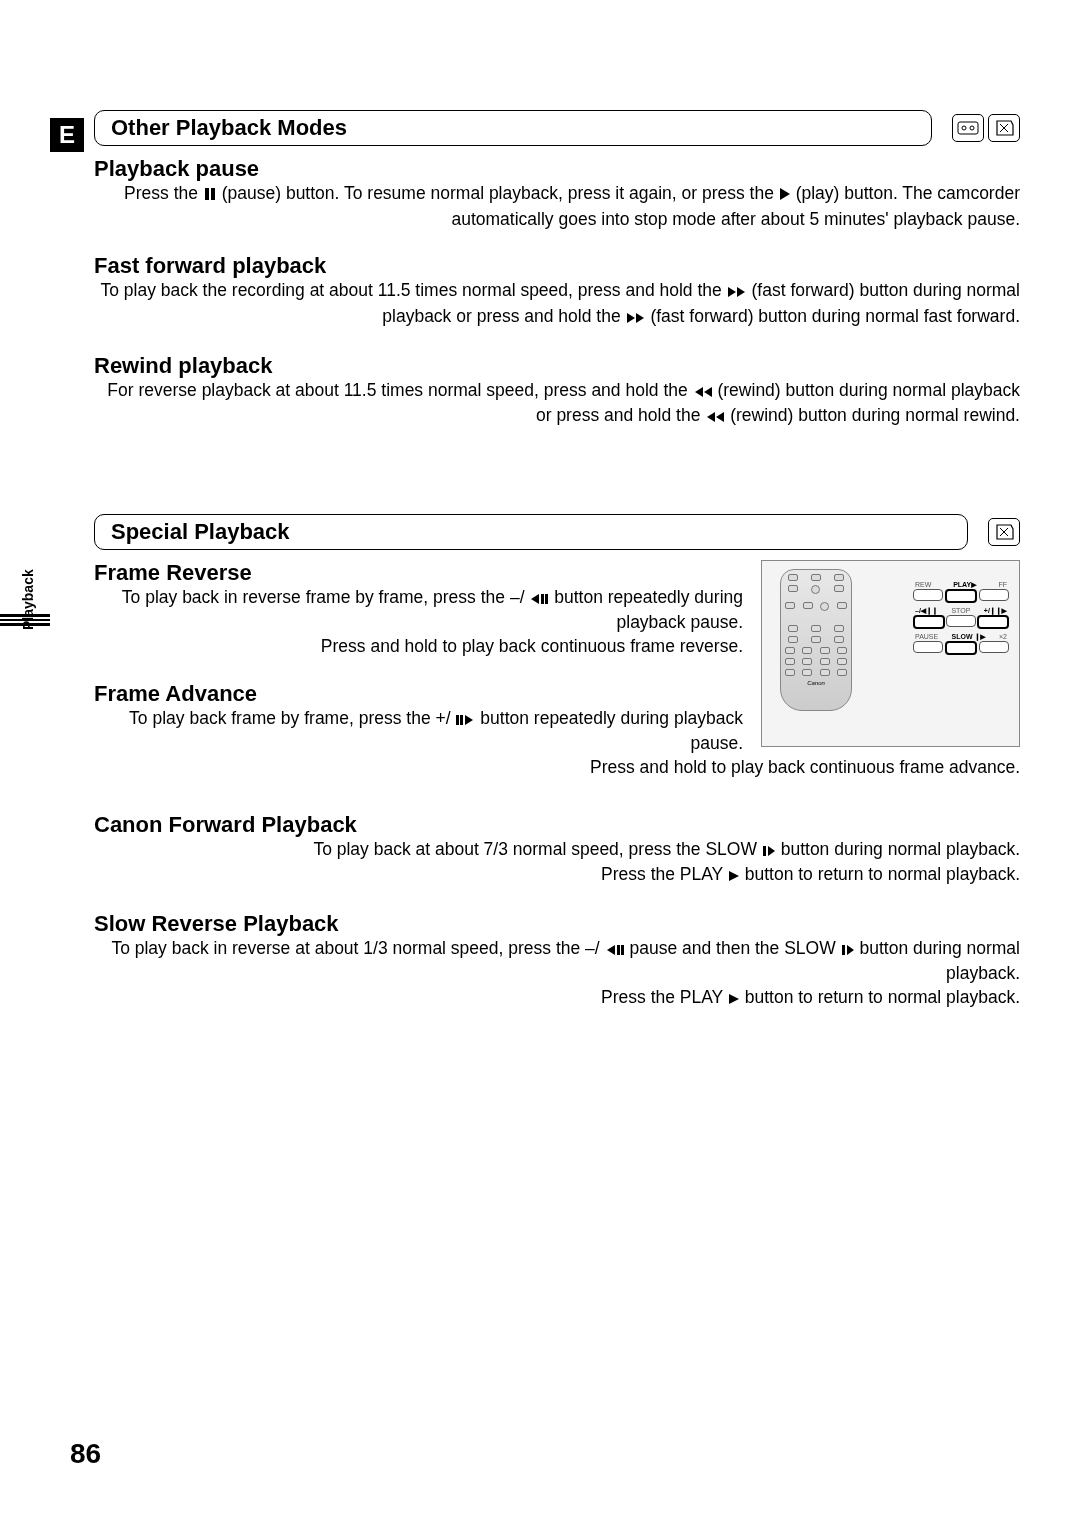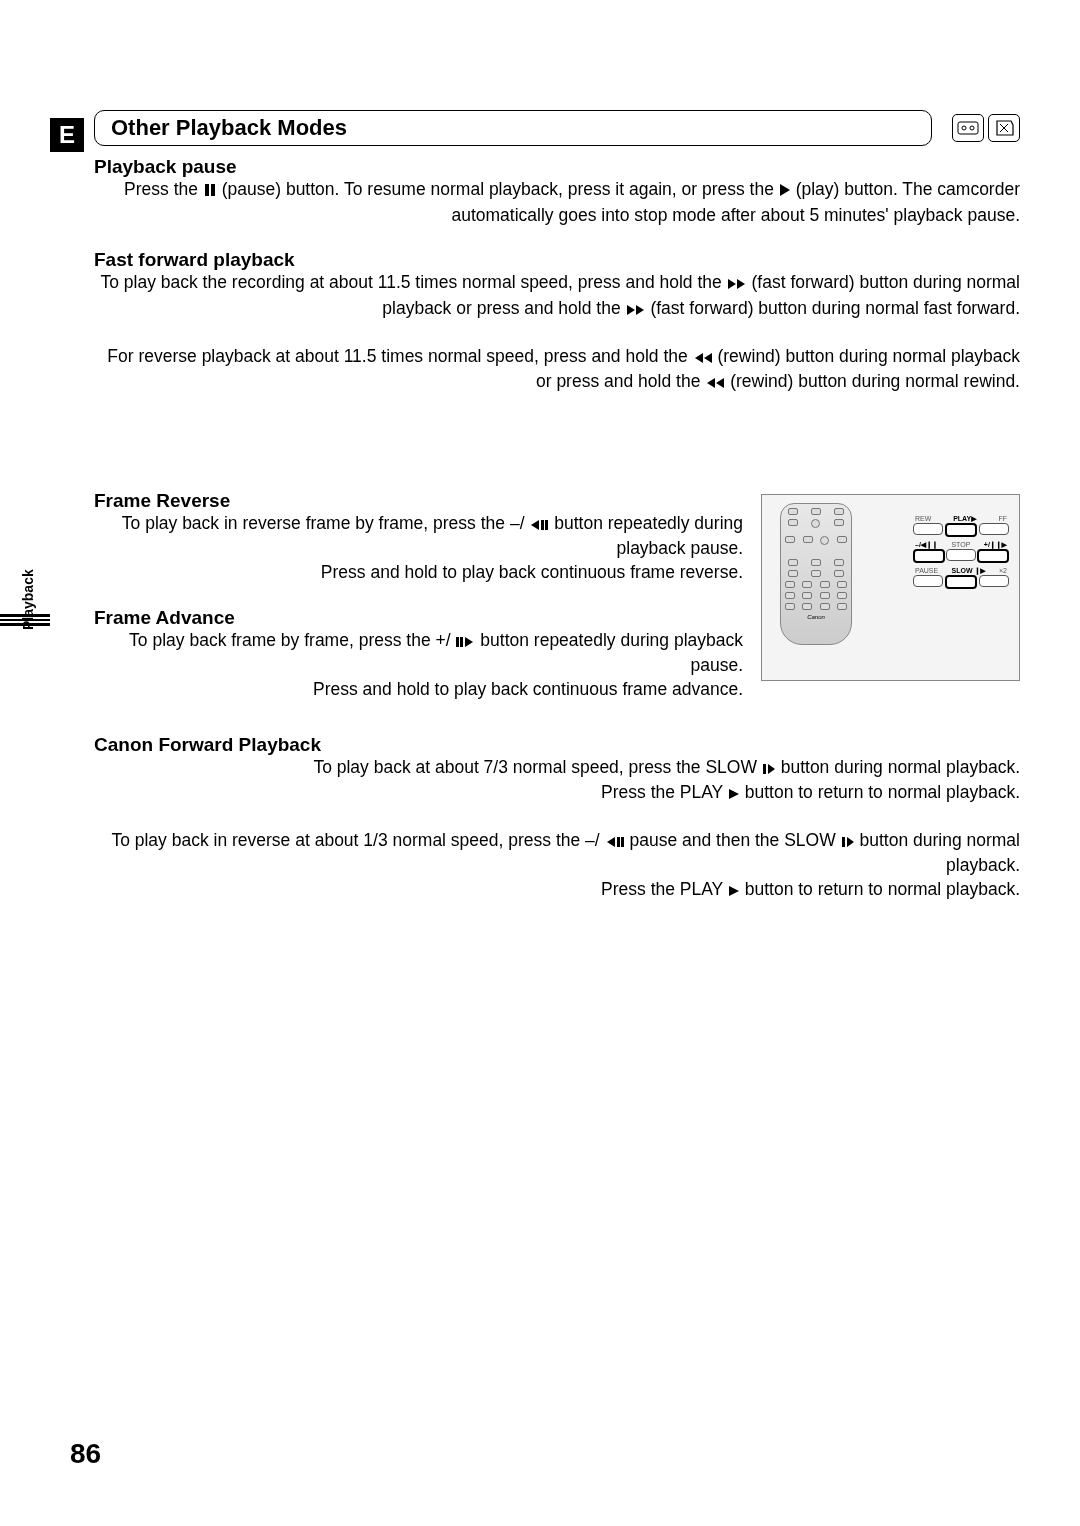--- a/index.html
+++ b/index.html
@@ -59,21 +59,21 @@
     display: flex;
     align-items: center;
     justify-content: center;
   }
   .content-block {
     margin-left: 44px;
     margin-right: 0;
   }
   .sub-heading {
     font-weight: bold;
-    font-size: 19px;
+    font-size: 22px;
     margin-top: 10px;
   }
   .body-text {
     font-size: 17.5px;
     line-height: 1.35;
     text-align: right;
   }
   .sub-section {
     margin-bottom: 22px;
   }
@@ -207,39 +207,52 @@
         <span> (fast forward) button during normal playback or press and hold the </span>
         <span class="icon-inline"><svg width="20" height="12">
               <polygon points="1,1 9,6 1,11" fill="#000"></polygon>
               <polygon points="10,1 18,6 10,11" fill="#000"></polygon>
             </svg></span>
         <span> (fast forward) button during normal fast forward.</span>
       </div>
     </div>
 
     <div class="sub-section">
+      <div class="sub-heading">Rewind playback</div>
       <div class="body-text">
         <span>For reverse playback at about 11.5 times normal speed, press and hold the </span>
         <span class="icon-inline"><svg width="20" height="12">
               <polygon points="19,1 11,6 19,11" fill="#000"></polygon>
               <polygon points="10,1 2,6 10,11" fill="#000"></polygon>
             </svg></span>
         <span> (rewind) button during normal playback or press and hold the </span>
         <span class="icon-inline"><svg width="20" height="12">
               <polygon points="19,1 11,6 19,11" fill="#000"></polygon>
               <polygon points="10,1 2,6 10,11" fill="#000"></polygon>
             </svg></span>
         <span> (rewind) button during normal rewind.</span>
       </div>
     </div>
   </div>
 
   <div class="section-spacer"></div>
 
   <div class="content-block">
+    <div class="section-heading-row">
+      <div class="section-heading-box">Special Playback</div>
+      <div class="mode-icons-row">
+        <div class="mode-icon-box">
+          <svg width="22" height="18">
+              <path d="M4 2 L18 2 L20 6 L20 16 L4 16 Z" fill="none" stroke="#000" stroke-width="1.2"></path>
+              <line x1="7" y1="5" x2="15" y2="13" stroke="#000"></line>
+              <line x1="15" y1="5" x2="7" y2="13" stroke="#000"></line>
+            </svg>
+        </div>
+      </div>
+    </div>
 
     <div class="remote-container">
       <div class="remote-body">
         <div class="remote-row">
             <div class="rb"></div>
             <div class="rb"></div>
             <div class="rb"></div>
           </div>
         <div class="remote-row">
             <div class="rb"></div>
@@ -357,20 +370,21 @@
         <span> button during normal playback.</span><br>
         <span>Press the PLAY </span>
         <span class="icon-inline"><svg width="12" height="12">
               <polygon points="1,1 11,6 1,11" fill="#000"></polygon>
             </svg></span>
         <span> button to return to normal playback.</span>
       </div>
     </div>
 
     <div class="sub-section">
+      <div class="sub-heading">Slow Reverse Playback</div>
       <div class="body-text">
         <span>To play back in reverse at about 1/3 normal speed, press the –/</span>
         <span class="icon-inline"><svg width="20" height="12">
               <polygon points="10,1 2,6 10,11" fill="#000"></polygon>
               <rect x="12" y="1" width="3" height="10" fill="#000"></rect>
               <rect x="16" y="1" width="3" height="10" fill="#000"></rect>
             </svg></span>
         <span> pause and then the SLOW </span>
         <span class="icon-inline"><svg width="14" height="12">
               <rect x="1" y="1" width="3" height="10" fill="#000"></rect>

